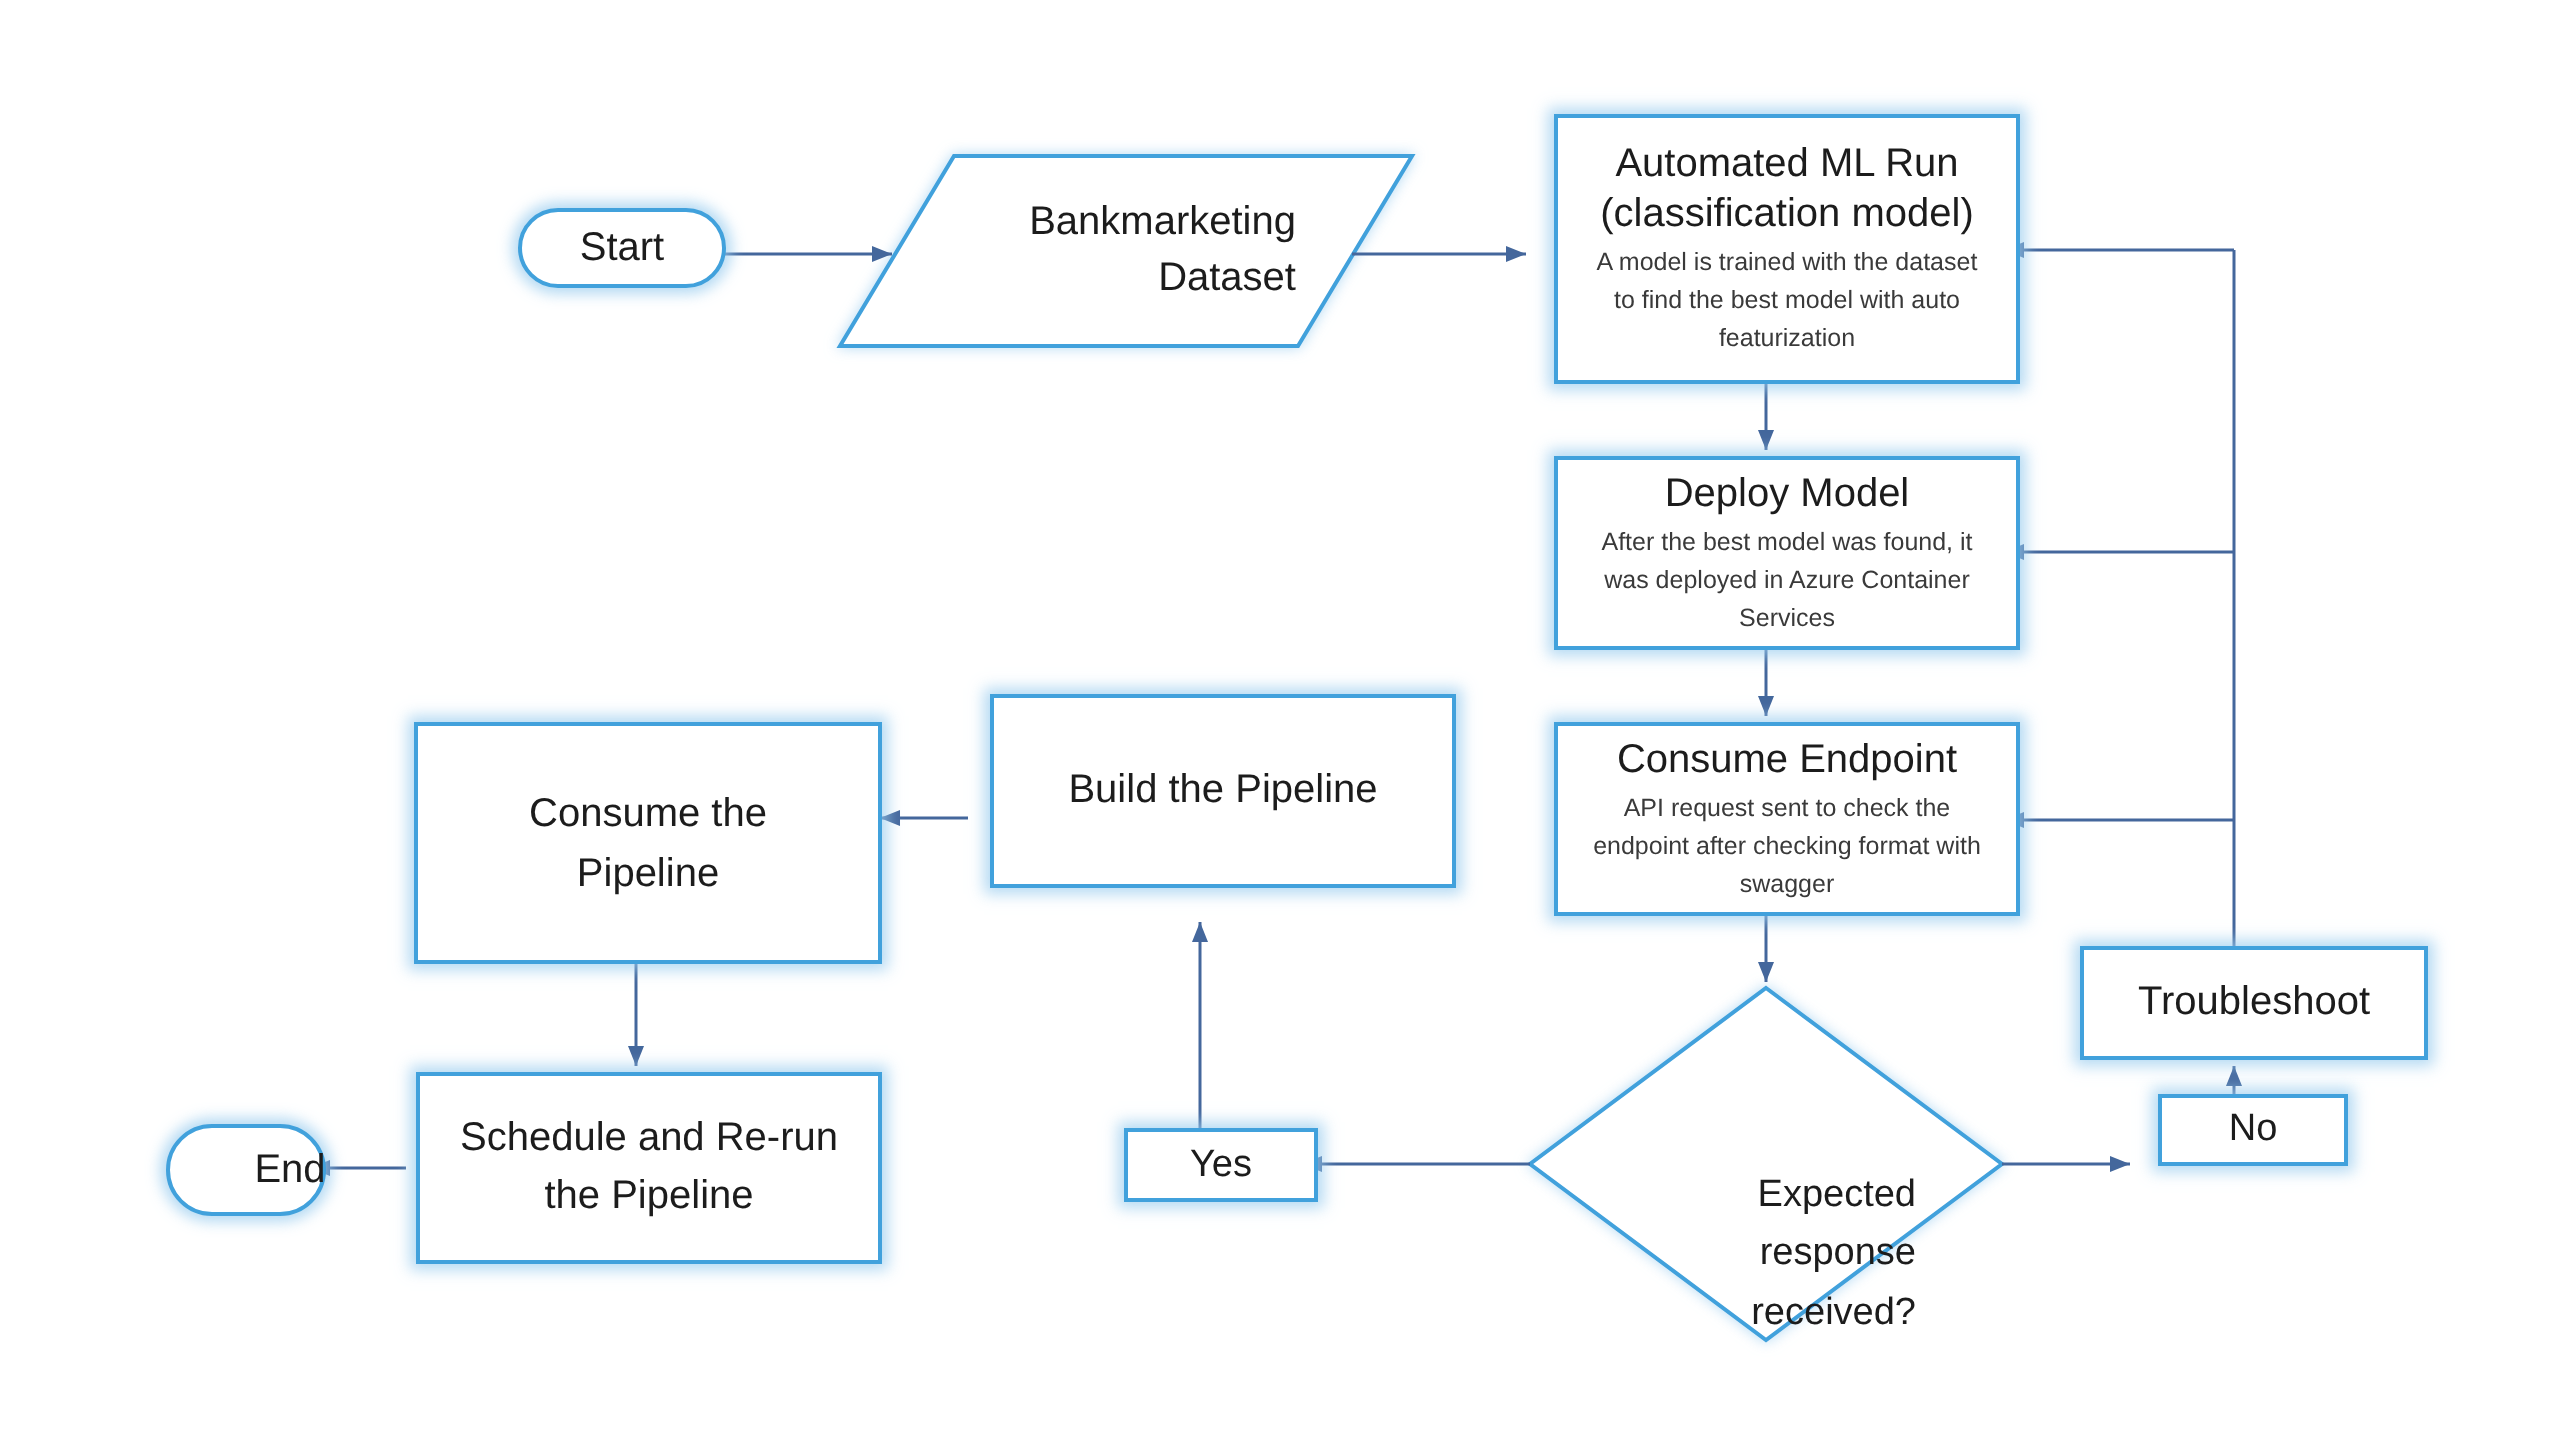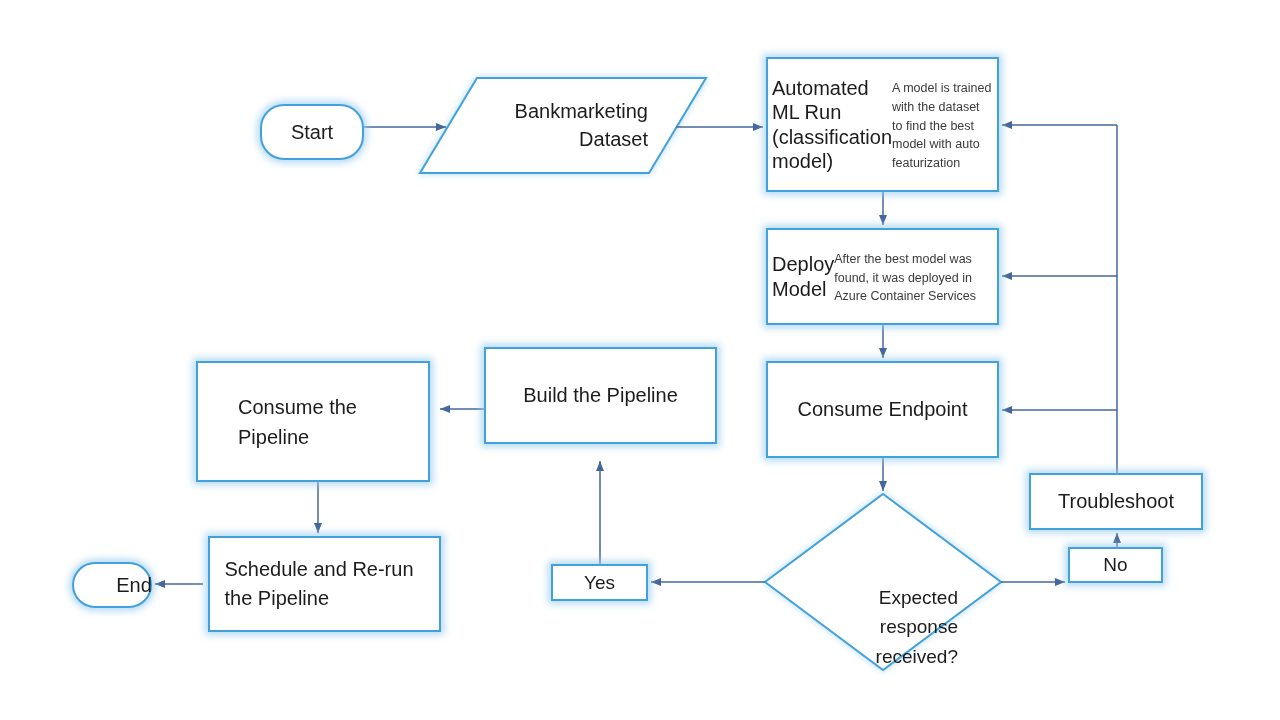--- a/index.html
+++ b/index.html
@@ -11,22 +11,22 @@
   .conn { stroke: var(--connector, #44679C); stroke-width:1.5; fill:none; }
   .arrowhead-fill { fill: var(--connector, #44679C); }
   .shape-poly {
     fill:#fff; stroke: var(--shape-border, #41A1DC); stroke-width:2;
     filter: drop-shadow(0 0 3.5px var(--shape-glow, #8CC6EF));
   }
   .node {
     position:absolute; box-sizing:border-box; background:#fff;
     border:2px solid var(--shape-border, #41A1DC);
     box-shadow:0 0 7px 3px var(--shape-glow, #8CC6EF);
-    display:flex; flex-direction:row; align-items:center; justify-content:center;
-    text-align:left; color: var(--title-text, #1c1c1c);
+    display:flex; flex-direction:column; align-items:center; justify-content:center;
+    text-align:center; color: var(--title-text, #1c1c1c); margin-left: 11px;
   }
   .terminator { border-radius:24px; font-size:20px; }
   .small-label { font-size:19px; }
   .title { font-size:20px; line-height:1.22; color: var(--title-text, #1c1c1c); }
   .subtitle { font-size:12.5px; line-height:1.5; color: var(--subtitle-text, #3a3a3a); margin-top:3px; max-width:196px; }
   .overlay-label {
     position:absolute; display:flex; align-items:center; justify-content:center;
     text-align:right; color: var(--title-text, #1c1c1c); pointer-events:none;
   }
   .w150 { max-width:150px; }
@@ -58,21 +58,21 @@
     <path class="conn" marker-end="url(#arr)" d="M318,458 V533"></path>
     <path class="conn" marker-end="url(#arr)" d="M203,584 H155"></path>
     <path class="conn" marker-end="url(#arr)" d="M1001,582 H1065"></path>
     <path class="conn" marker-end="url(#arr)" d="M1117,567 V533"></path>
     <path class="conn" d="M1117,473 V125"></path>
     <path class="conn" marker-end="url(#arr)" d="M1117,125 H1002"></path>
     <path class="conn" marker-end="url(#arr)" d="M1117,276 H1002"></path>
     <path class="conn" marker-end="url(#arr)" d="M1117,410 H1002"></path>
   </svg>
 
-  <div class="node terminator" style="left:260px; top:104px; width:104px; height:56px;">
+  <div class="node terminator" style="left:248px; top:104px; width:104px; height:40px;">
     <span>Start</span>
   </div>
 
   <div class="node terminator" style="left:72px; top:562px; width:80px; height:46px;padding-left:44px;">
     <span>End</span>
   </div>
 
   <div class="overlay-label" style="left:478px; top:92px; width:170px; height:66px; font-size:20px; line-height:1.4;">Bankmarketing Dataset</div>
 
   <div class="node" style="left:766px; top:57px; width:233px; height:135px; padding:4px;">
@@ -80,33 +80,34 @@
     <div class="subtitle">A model is trained with the dataset to find the best model with auto featurization</div>
   </div>
 
   <div class="node" style="left:766px; top:228px; width:233px; height:97px; padding:4px;">
     <div class="title">Deploy Model</div>
     <div class="subtitle">After the best model was found, it was deployed in Azure Container Services</div>
   </div>
 
   <div class="node" style="left:766px; top:361px; width:233px; height:97px; padding:4px;">
     <div class="title">Consume Endpoint</div>
+    <div class="subtitle">API request sent to check the endpoint after checking format with swagger</div>
   </div>
 
   <div class="overlay-label" style="left:808px; top:538px; width:150px; height:90px; font-size:19px; line-height:1.55;margin-top:44px;">Expected response received?</div>
 
   <div class="node" style="left:484px; top:347px; width:233px; height:97px; padding:4px;gap:32px;">
     <div class="title">Build the Pipeline</div>
   </div>
 
   <div class="node" style="left:196px; top:361px; width:234px; height:121px; padding:21px; line-height:1.5;">
     <div class="title w150" style="line-height:1.5;">Consume the Pipeline</div>
   </div>
 
-  <div class="node" style="left:208px; top:536px; width:233px; height:96px; padding:4px;">
+  <div class="node" style="left:197px; top:536px; width:233px; height:96px; padding:4px;">
     <div class="title w200" style="line-height:1.45;">Schedule and Re-run the Pipeline</div>
   </div>
 
   <div class="node small-label" style="left:551px; top:564px; width:97px; height:37px;">
     <span>Yes</span>
   </div>
 
   <div class="node small-label" style="left:1068px; top:547px; width:95px; height:36px;">
     <span>No</span>
   </div>

